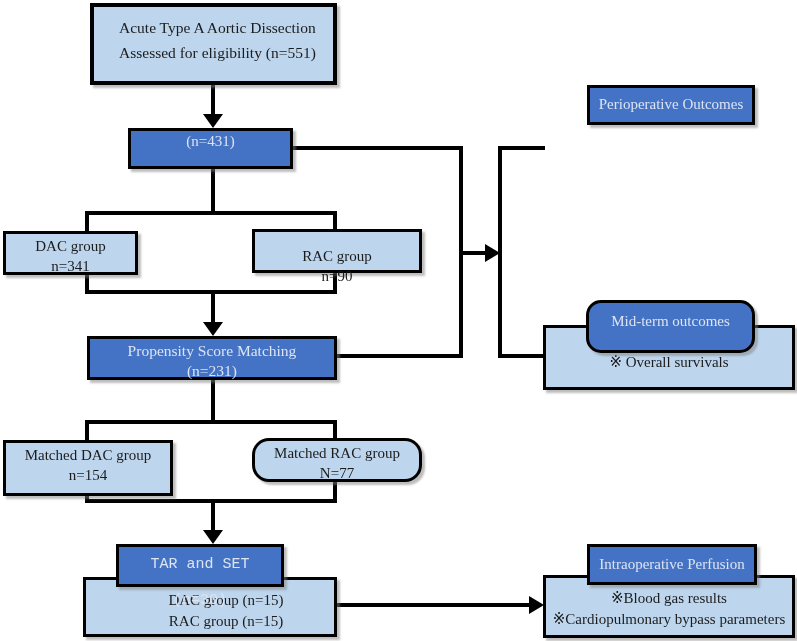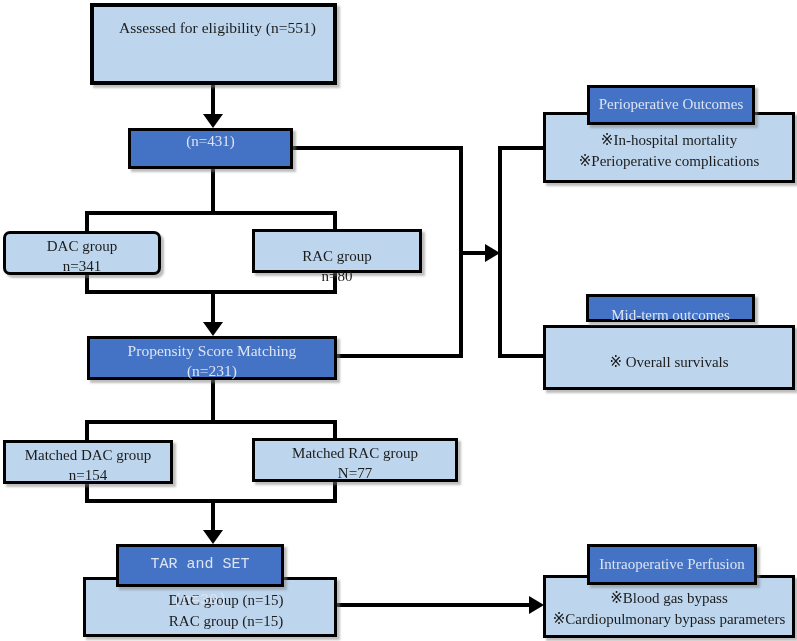--- a/index.html
+++ b/index.html
@@ -72,76 +72,73 @@
 
   <div class="line" style="left:211px;top:380px;width:4px;height:44px;"></div>
   <div class="bracket" style="left:85px;top:420px;width:252px;height:83px;"></div>
   <div class="line" style="left:211px;top:499px;width:4px;height:33px;"></div>
   <div class="arrow-down" style="left:203px;top:530px;"></div>
 
   <div class="line" style="left:337px;top:603px;width:194px;height:4px;"></div>
   <div class="arrow-right" style="left:529px;top:596px;"></div>
 
   <div class="box light" style="left:90px;top:3px;width:247px;height:82px;border-width:4px;text-align:left;padding:8px 0 0 25px;font-size:15.5px;line-height:25px;">
+    <div>Acute Type A Aortic Dissection</div>
     <div>Assessed for eligibility (n=551)</div>
   </div>
 
   <div class="box header t" style="left:128px;top:128px;width:165px;height:41px;padding-top:1px;line-height:18px;">
     <div>(n=431)</div>
   </div>
 
-  <div class="box light group t" style="left:3px;top:231px;width:158px;height:44px;padding-top:2px;border-radius:7px;">
+  <div class="box light group t" style="left:3px;top:231px;width:135px;height:44px;padding-top:2px;">
     <div>DAC group</div>
     <div>n=341</div>
   </div>
 
   <div class="box light group t" style="left:252px;top:229px;width:170px;height:44px;padding-top:14px;">
     <div>RAC group</div>
-    <div>n=80</div>
+    <div>n=90</div>
   </div>
 
   <div class="box header t" style="left:87px;top:336px;width:250px;height:44px;padding-top:2px;font-size:15.5px;text-align:center;">
     <div>Propensity Score Matching</div>
     <div>(n=231)</div>
   </div>
 
-  <div class="box light group t" style="left:3px;top:440px;width:170px;height:44px;padding-top:2px;">
+  <div class="box light group t" style="left:3px;top:440px;width:170px;height:56px;padding-top:2px;">
     <div>Matched DAC group</div>
     <div>n=154</div>
   </div>
 
-  <div class="box light group t" style="left:252px;top:438px;width:206px;height:44px;padding-top:2px;">
+  <div class="box light group t" style="left:252px;top:438px;width:170px;height:44px;padding-top:2px;border-radius:17px;">
     <div>Matched RAC group</div>
     <div>N=77</div>
   </div>
 
   <div class="box light t" style="left:83px;top:577px;width:254px;height:60px;padding-top:10px;line-height:21px;padding-left:32px;">
     <div>DAC group (n=15)</div>
     <div>RAC group (n=15)</div>
   </div>
   <div class="box header t" style="left:116px;top:544px;width:168px;height:43px;line-height:36px;font-family:Liberation Mono, monospace;">
     <div>TAR and SET (n=30)</div>
   </div>
 
-  <div class="box light t" style="left:543px;top:112px;width:252px;height:71px;padding-top:15px;line-height:21px;">
-    <div>※In-hospital mortality</div>
-    <div>※Perioperative complications</div>
-  </div>
   <div class="box header t" style="left:587px;top:85px;width:168px;height:40px;line-height:33px;">
     <div>Perioperative Outcomes</div>
   </div>
 
   <div class="box light t" style="left:543px;top:325px;width:252px;height:65px;padding-top:24px;line-height:21px;">
     <div>※ Overall survivals</div>
   </div>
-  <div class="box header t" style="left:586px;top:294px;width:169px;height:28px;line-height:36px;">
+  <div class="box header t" style="left:586px;top:300px;width:169px;height:53px;line-height:36px;border-radius:15px;">
     <div>Mid-term outcomes</div>
   </div>
 
   <div class="box light t" style="left:543px;top:575px;width:252px;height:63px;padding-top:10px;line-height:21px;">
-    <div>※Blood gas bypass</div>
+    <div>※Blood gas results</div>
     <div>※Cardiopulmonary bypass parameters</div>
   </div>
   <div class="box header t" style="left:587px;top:544px;width:170px;height:41px;line-height:34px;">
     <div>Intraoperative Perfusion</div>
   </div>
 
 </div>
 
 </body></html>

